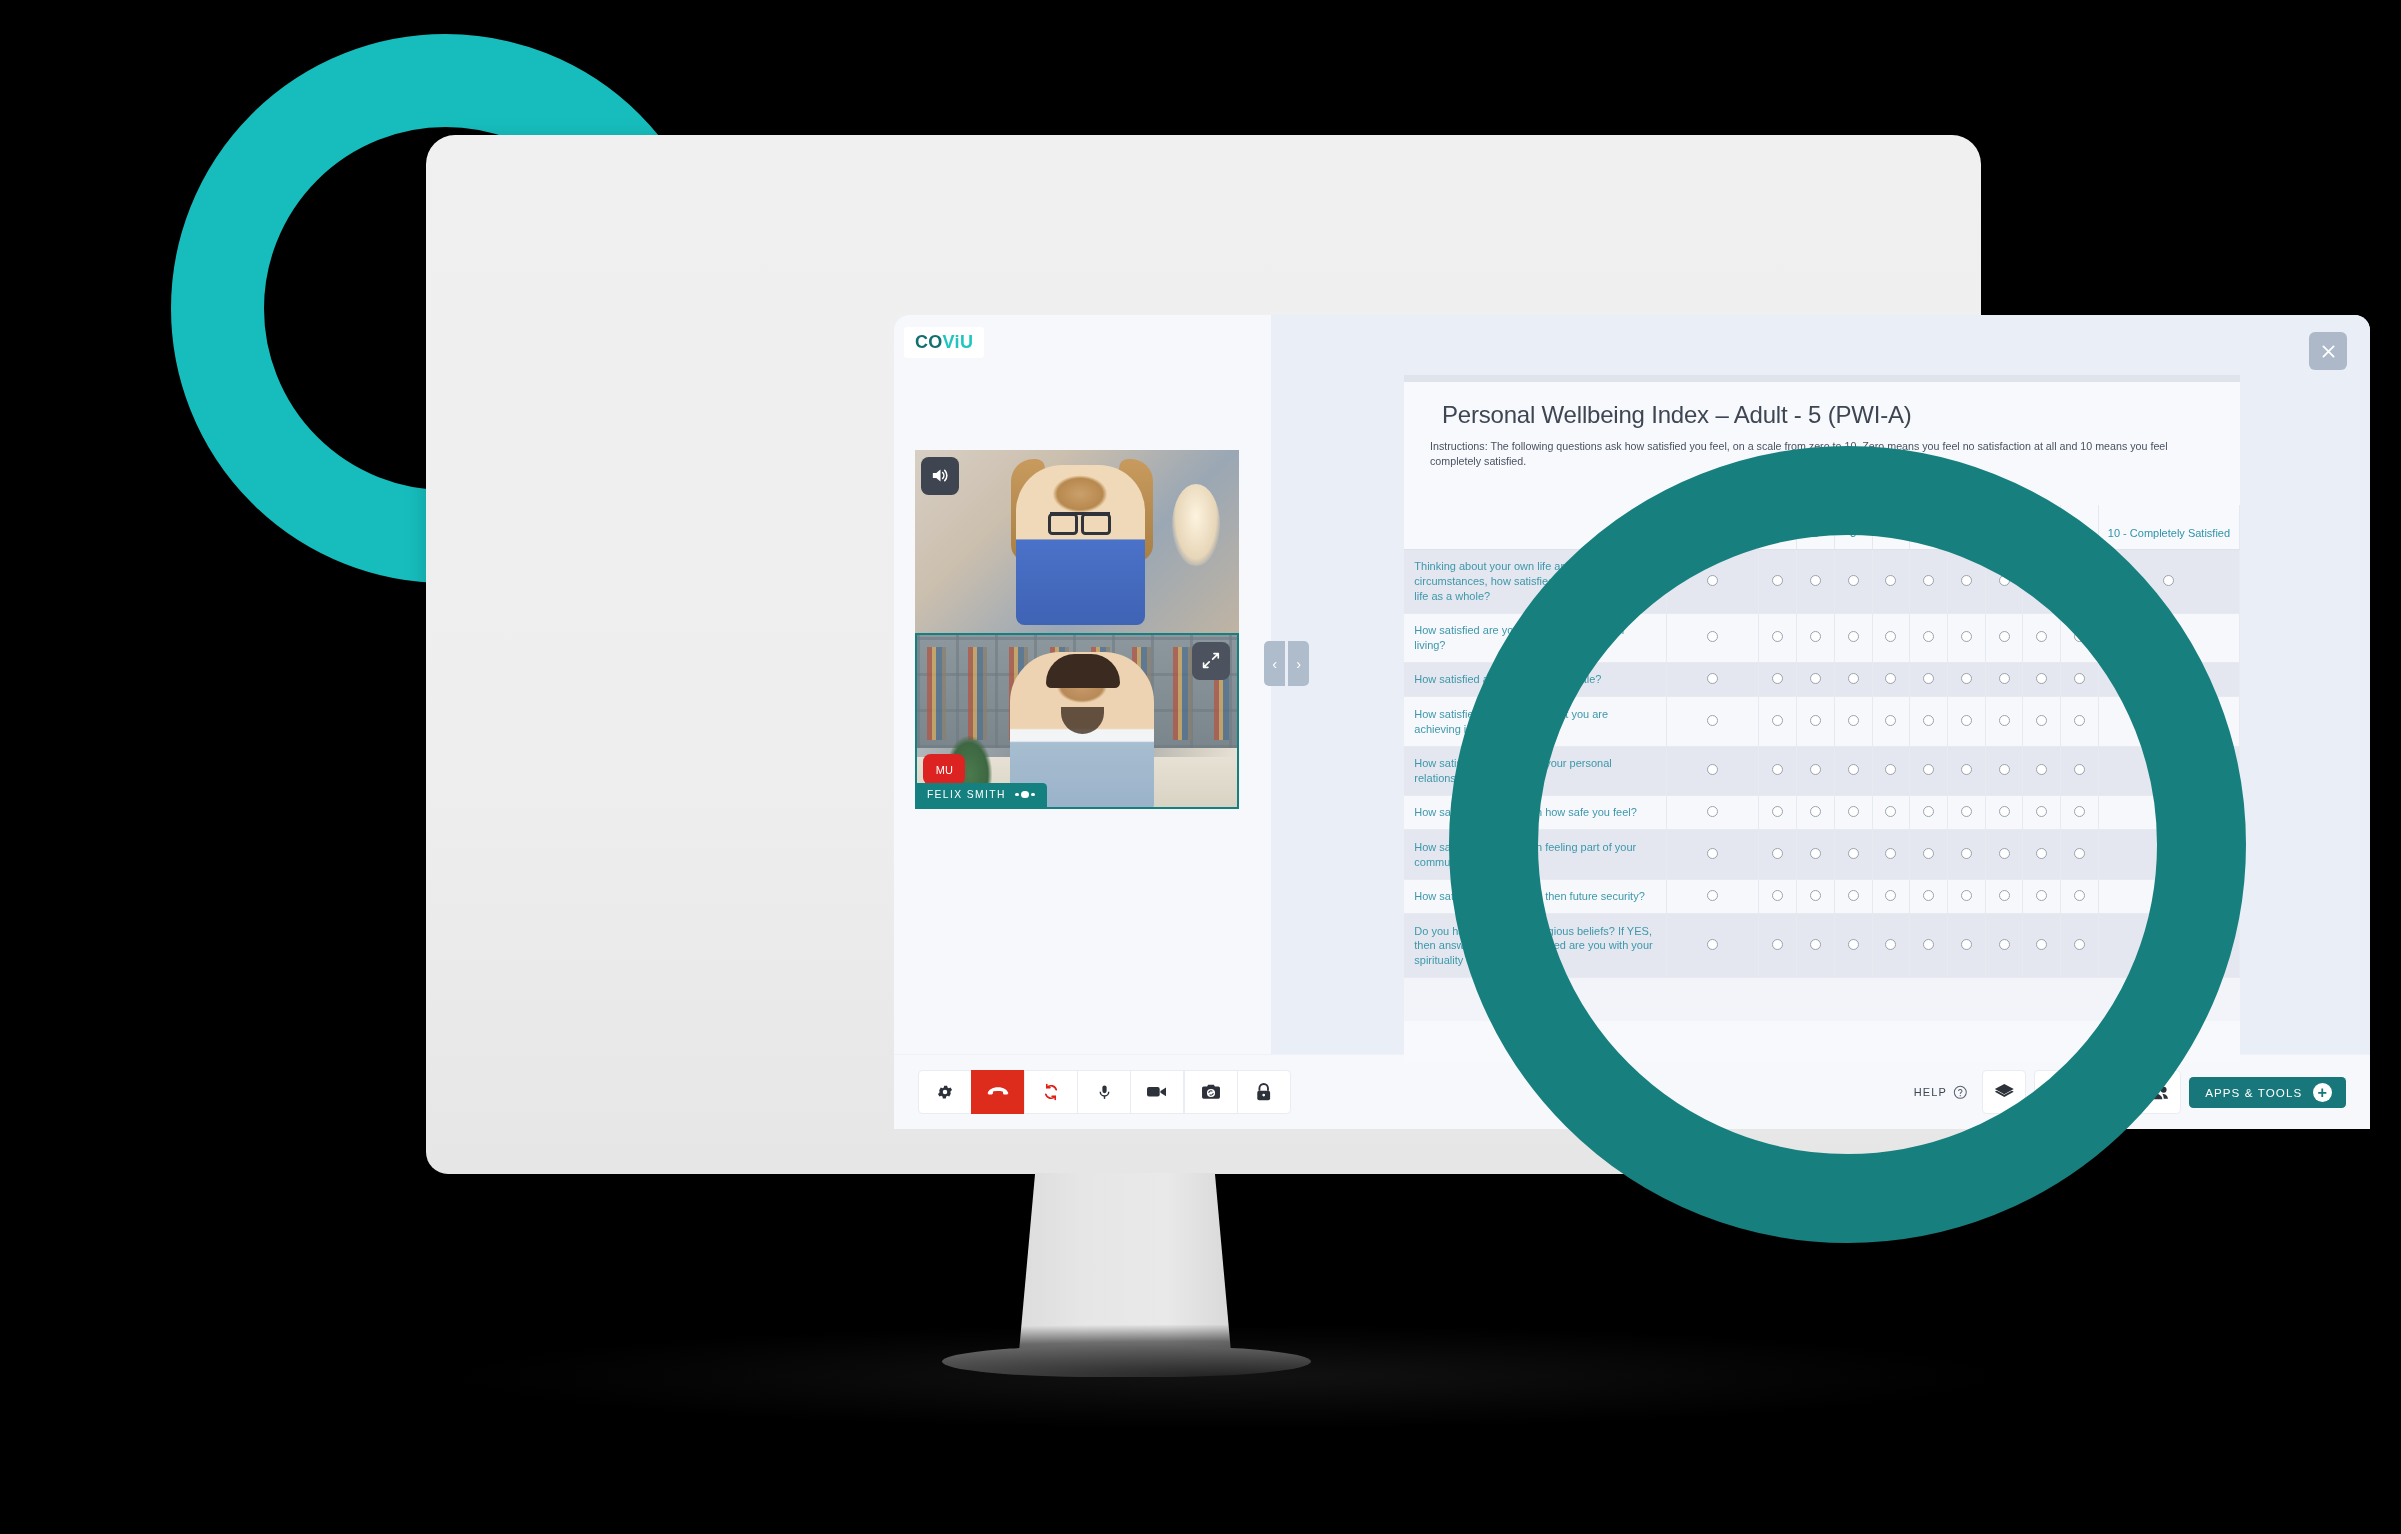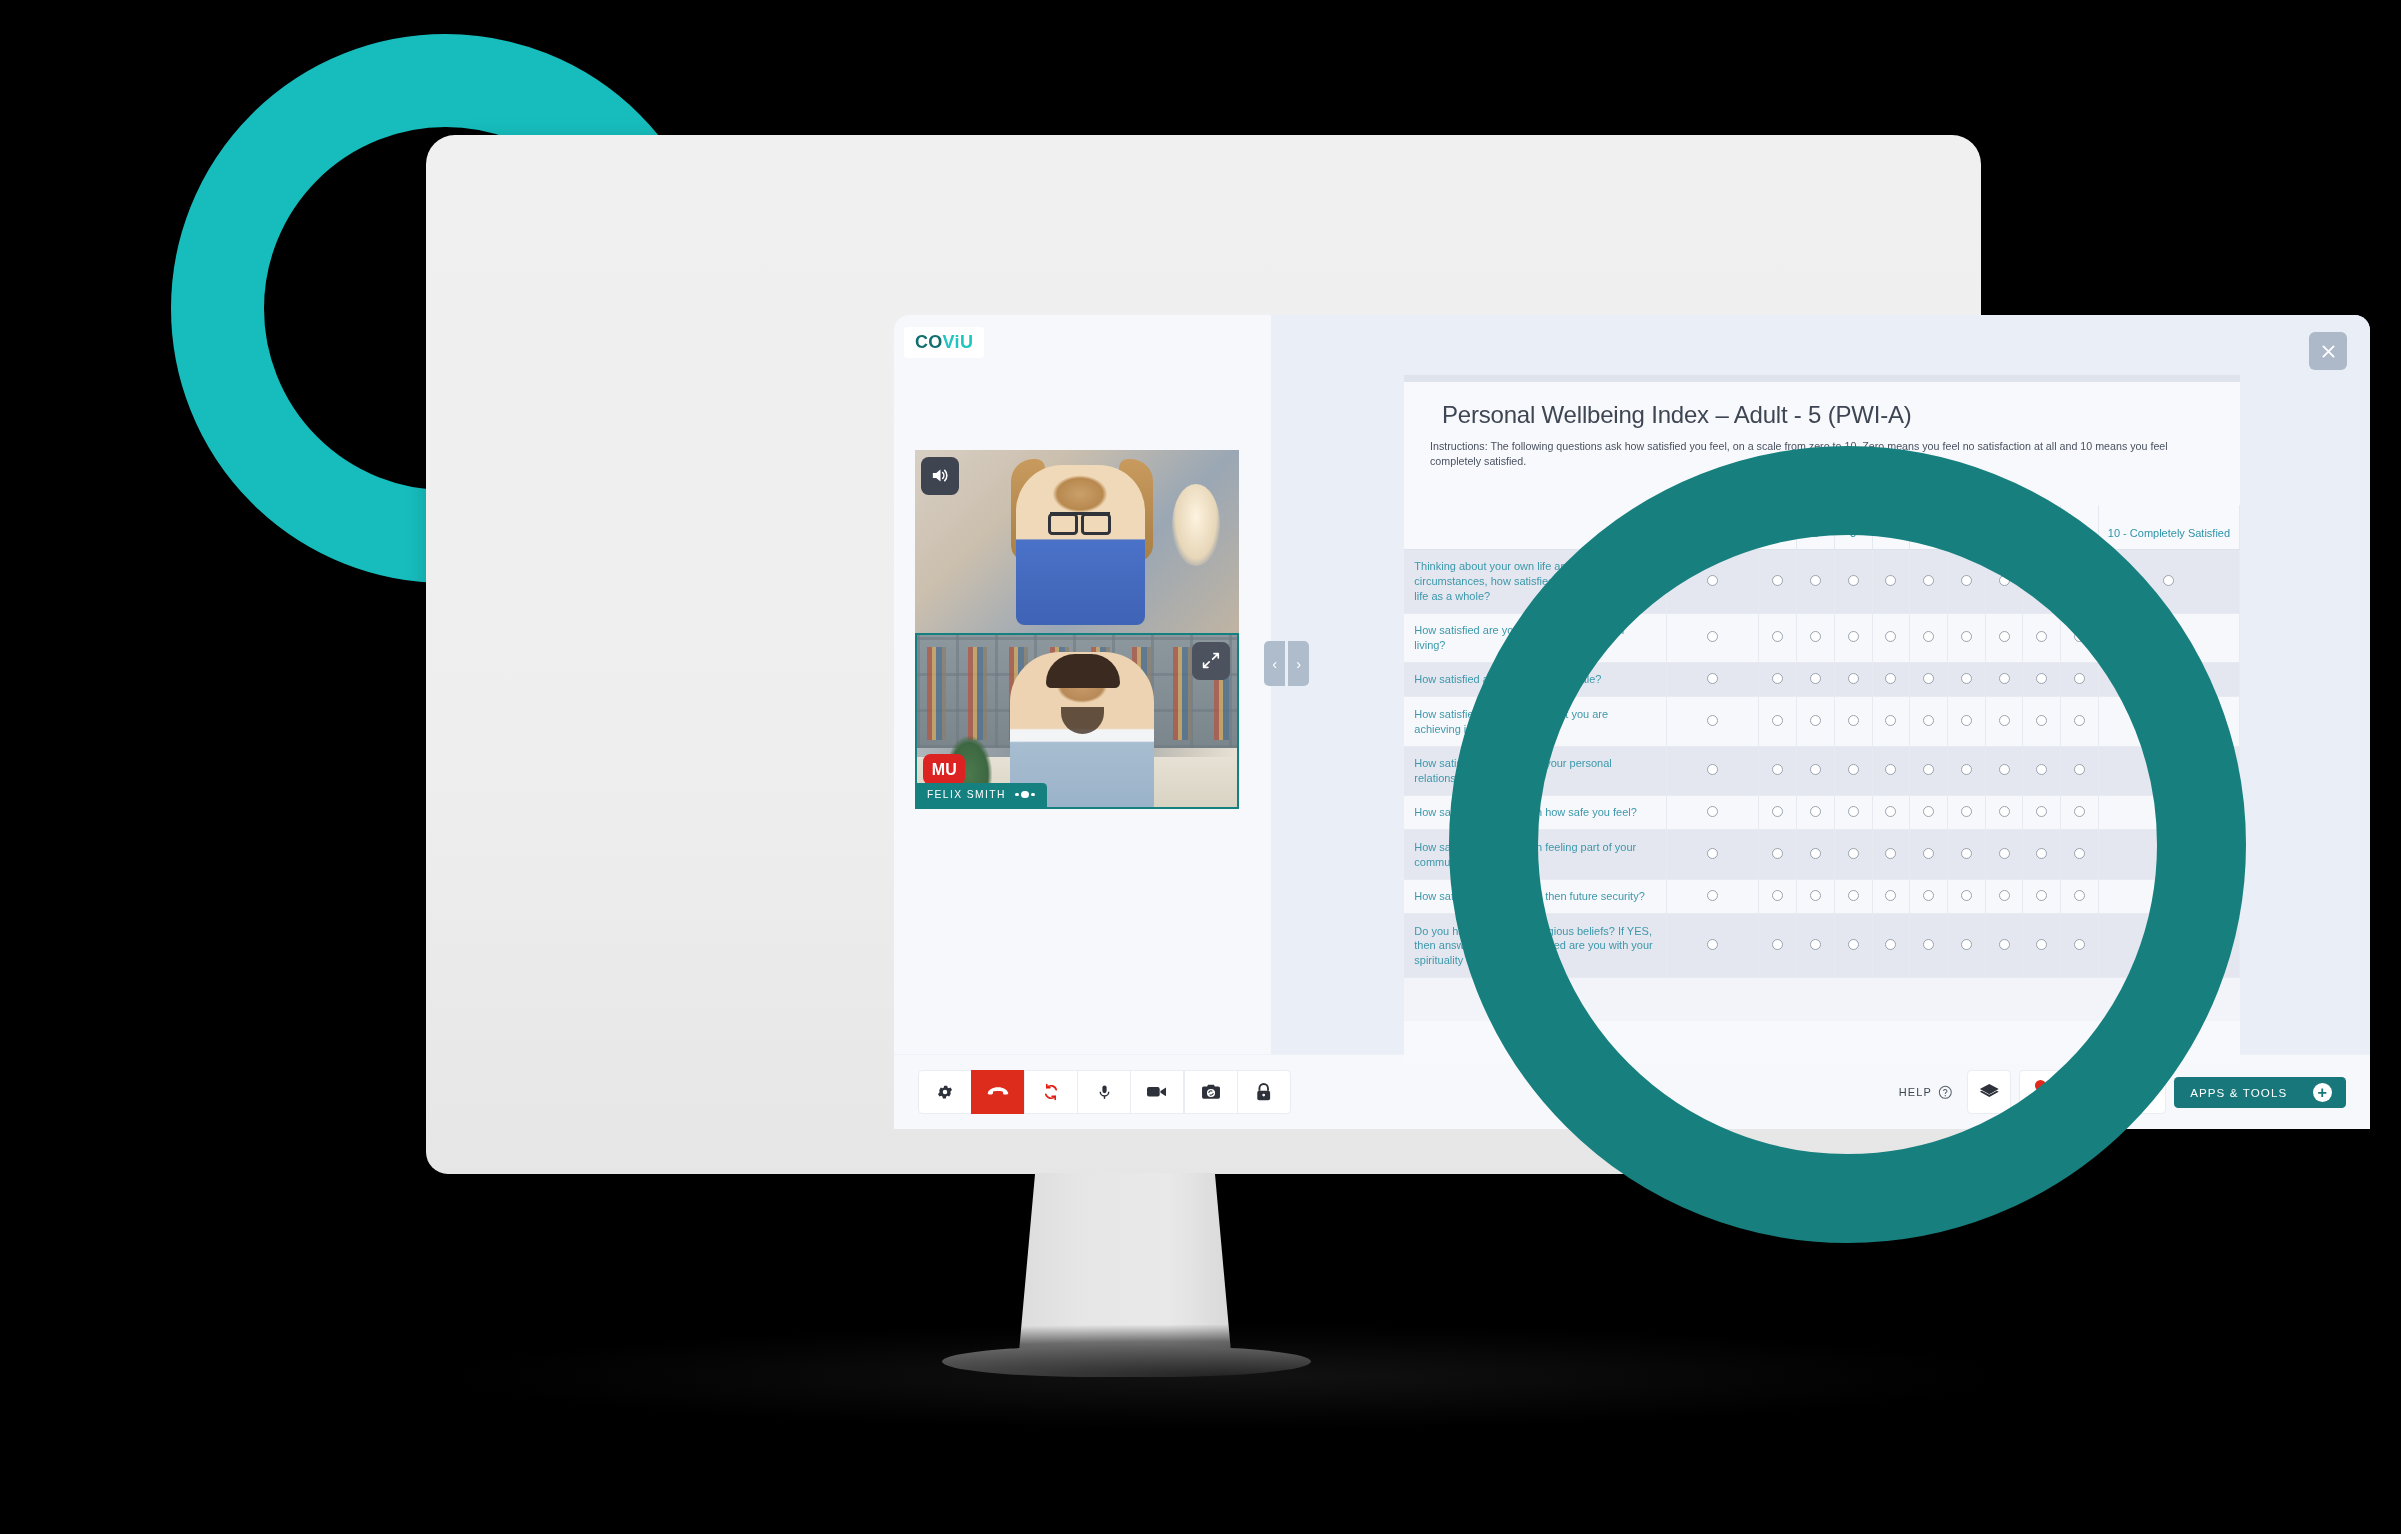--- a/index.html
+++ b/index.html
@@ -202,21 +202,21 @@
   #expand-btn {
     position: absolute; right: 6.9px; top: 6.9px;
     width: 38px; height: 38px; border-radius: 7.7px;
     background: #4c525e;
     display: flex; align-items: center; justify-content: center;
   }
   #mute-badge {
     position: absolute; left: 6.9px; bottom: 22px;
     width: 42px; height: 31px; border-radius: 7.7px;
     background: #dd2222;
-    color: #fff; font-size: 16px; font-weight: bold;
+    color: #fff; font-size: 11px; font-weight: normal;
     display: flex; align-items: center; justify-content: center;
     letter-spacing: 0.3px;
   }
 
   
   #rail-toggle {
     position: absolute; left: 370px; top: 326px;
     display: flex; gap: 2.6px; z-index: 5;
   }
   #rail-toggle div {
@@ -330,21 +330,21 @@
     display: flex; flex-direction: column; align-items: center; justify-content: center;
     color: #2c313a;
   }
   .rec-dot { width: 11px; height: 11px; border-radius: 50%; background: #e0281c; margin-bottom: 1.7px; }
   .rec-text { font-size: 9.4px; font-weight: bold; letter-spacing: 0.3px; color: #2c313a; }
   #apps-tools {
     height: 31px;
     background: #17777a;
     border-radius: 4.3px;
     color: #fff;
-    display: flex; align-items: center; gap: 26px;
+    display: flex; align-items: center; gap: 11px;
     padding: 0 13.7px 0 16.3px;
     font-size: 11.6px; letter-spacing: 1.1px;
   }
   #apps-plus {
     width: 19px; height: 19px; border-radius: 50%; background: #fff;
     display: flex; align-items: center; justify-content: center;
     color: #17777a; font-size: 16.3px; line-height: 1; font-weight: bold;
   }
   svg { display: block; }
 </style>

